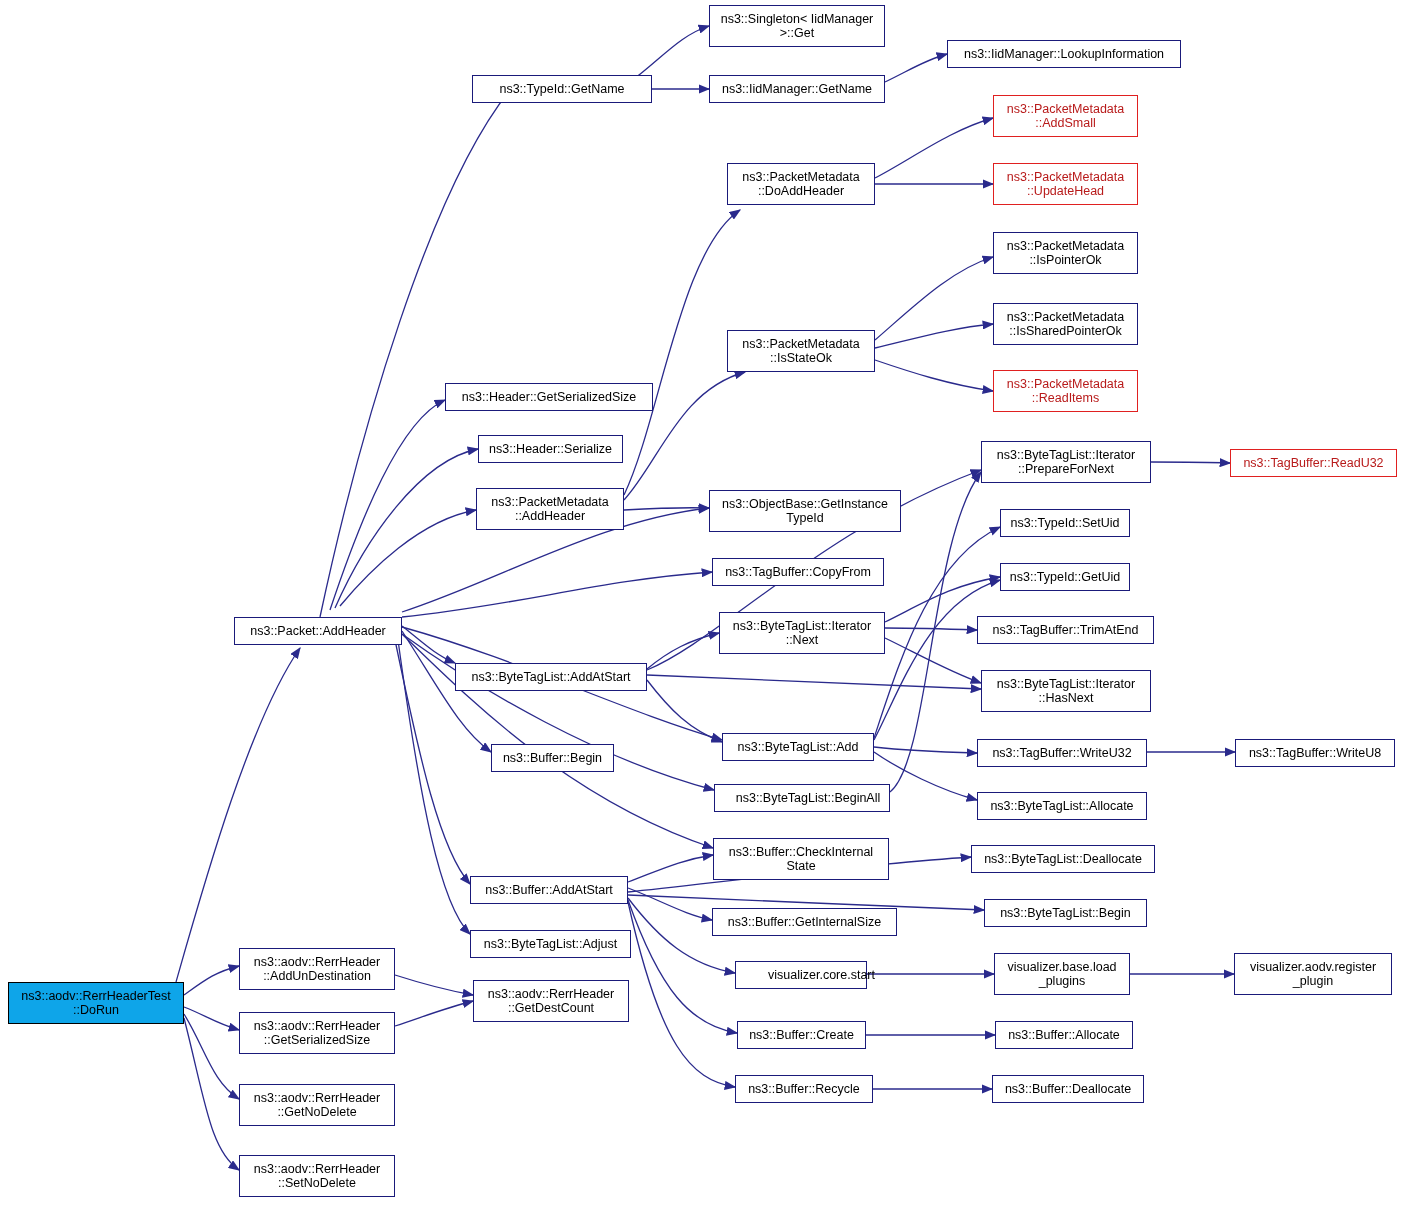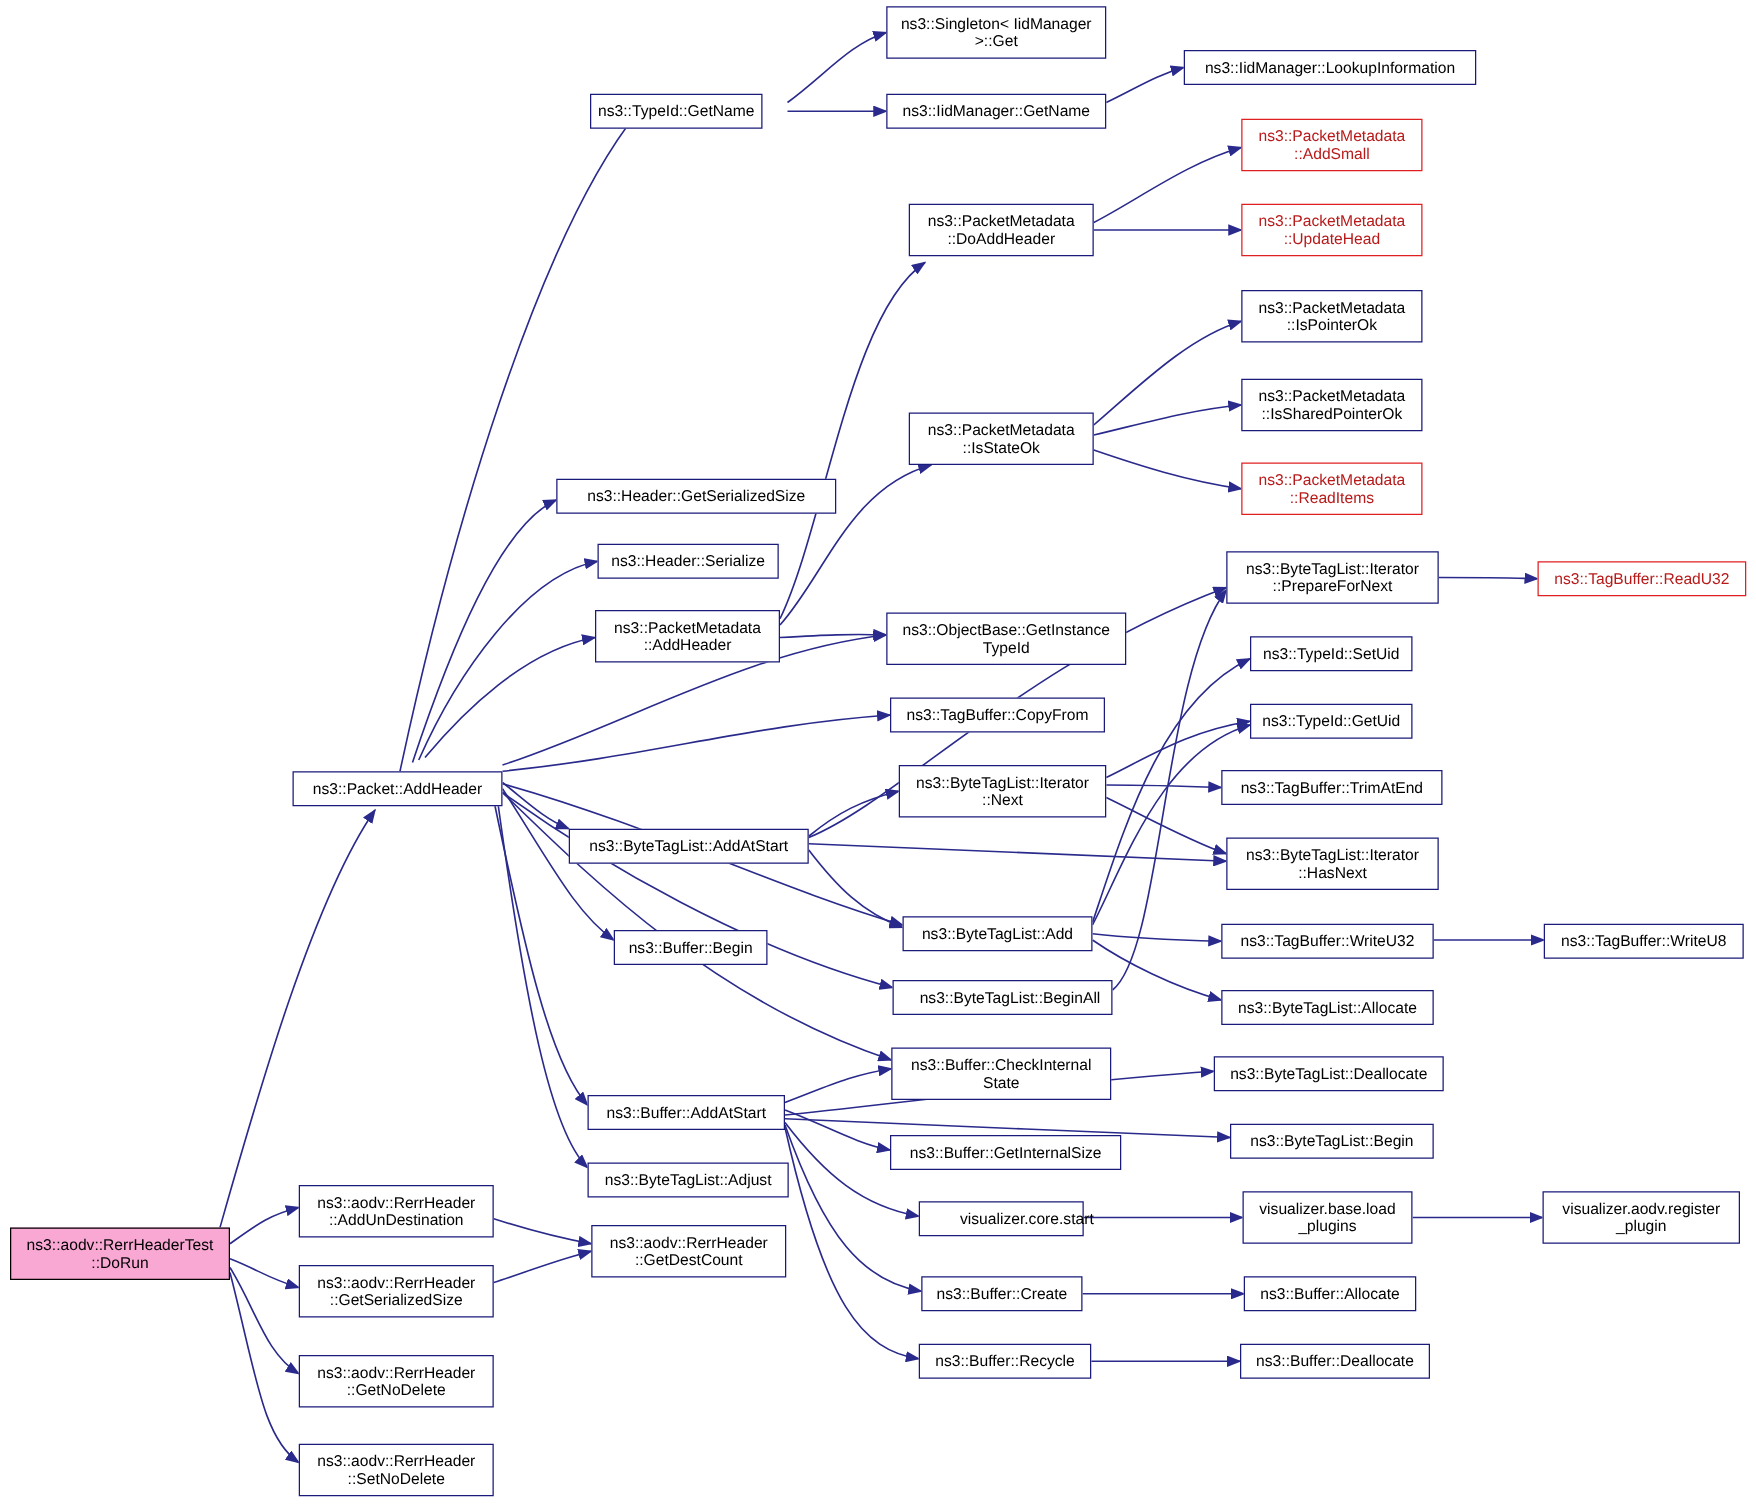--- a/index.html
+++ b/index.html
@@ -38,21 +38,21 @@
     white-space: pre-line;
     letter-spacing: 0px;
   }
   .node.red {
     border-color: #e02020;
   }
   .node.red .lbl {
     color: #b81a1a;
   }
   .node.current {
-    background: #f9a8d4;
+    background: #0ea5e9;
     border-color: #000000;
   }
   .lbl {
     display: block;
     width: 100%;
   }
 </style>
 </head>
 <body>
 
@@ -145,40 +145,40 @@
 ::AddUnDestination</span></div>
   <div class="node" style="left:239px;top:1012px;width:156px;height:42px;"><span class="lbl">ns3::aodv::RerrHeader
 ::GetSerializedSize</span></div>
   <div class="node" style="left:239px;top:1084px;width:156px;height:42px;"><span class="lbl">ns3::aodv::RerrHeader
 ::GetNoDelete</span></div>
   <div class="node" style="left:239px;top:1155px;width:156px;height:42px;"><span class="lbl">ns3::aodv::RerrHeader
 ::SetNoDelete</span></div>
   <div class="node" style="left:473px;top:980px;width:156px;height:42px;"><span class="lbl">ns3::aodv::RerrHeader
 ::GetDestCount</span></div>
   <div class="node" style="left:234px;top:617px;width:168px;height:28px;"><span class="lbl">ns3::Packet::AddHeader</span></div>
-  <div class="node" style="left:472px;top:75px;width:138px;height:28px;"><span class="lbl">ns3::TypeId::GetName</span></div>
+  <div class="node" style="left:472px;top:75px;width:180px;height:28px;"><span class="lbl">ns3::TypeId::GetName</span></div>
   <div class="node" style="left:709px;top:5px;width:176px;height:42px;"><span class="lbl">ns3::Singleton&lt; IidManager
 &gt;::Get</span></div>
   <div class="node" style="left:709px;top:75px;width:176px;height:28px;"><span class="lbl">ns3::IidManager::GetName</span></div>
   <div class="node" style="left:947px;top:40px;width:234px;height:28px;justify-content:flex-end;"><span class="lbl">ns3::IidManager::LookupInformation</span></div>
   <div class="node" style="left:727px;top:163px;width:148px;height:42px;"><span class="lbl">ns3::PacketMetadata
 ::DoAddHeader</span></div>
   <div class="node red" style="left:993px;top:95px;width:145px;height:42px;"><span class="lbl">ns3::PacketMetadata
 ::AddSmall</span></div>
   <div class="node red" style="left:993px;top:163px;width:145px;height:42px;"><span class="lbl">ns3::PacketMetadata
 ::UpdateHead</span></div>
   <div class="node" style="left:727px;top:330px;width:148px;height:42px;"><span class="lbl">ns3::PacketMetadata
 ::IsStateOk</span></div>
   <div class="node" style="left:993px;top:232px;width:145px;height:42px;"><span class="lbl">ns3::PacketMetadata
 ::IsPointerOk</span></div>
   <div class="node" style="left:993px;top:303px;width:145px;height:42px;"><span class="lbl">ns3::PacketMetadata
 ::IsSharedPointerOk</span></div>
   <div class="node red" style="left:993px;top:370px;width:145px;height:42px;"><span class="lbl">ns3::PacketMetadata
 ::ReadItems</span></div>
-  <div class="node" style="left:445px;top:383px;width:224px;height:28px;"><span class="lbl">ns3::Header::GetSerializedSize</span></div>
+  <div class="node" style="left:445px;top:383px;width:208px;height:28px;"><span class="lbl">ns3::Header::GetSerializedSize</span></div>
   <div class="node" style="left:478px;top:435px;width:145px;height:28px;"><span class="lbl">ns3::Header::Serialize</span></div>
   <div class="node" style="left:476px;top:488px;width:148px;height:42px;"><span class="lbl">ns3::PacketMetadata
 ::AddHeader</span></div>
   <div class="node" style="left:709px;top:490px;width:192px;height:42px;"><span class="lbl">ns3::ObjectBase::GetInstance
 TypeId</span></div>
   <div class="node" style="left:712px;top:558px;width:172px;height:28px;"><span class="lbl">ns3::TagBuffer::CopyFrom</span></div>
   <div class="node" style="left:981px;top:441px;width:170px;height:42px;"><span class="lbl">ns3::ByteTagList::Iterator
 ::PrepareForNext</span></div>
   <div class="node red" style="left:1230px;top:449px;width:167px;height:28px;"><span class="lbl">ns3::TagBuffer::ReadU32</span></div>
   <div class="node" style="left:1000px;top:509px;width:130px;height:28px;"><span class="lbl">ns3::TypeId::SetUid</span></div>

